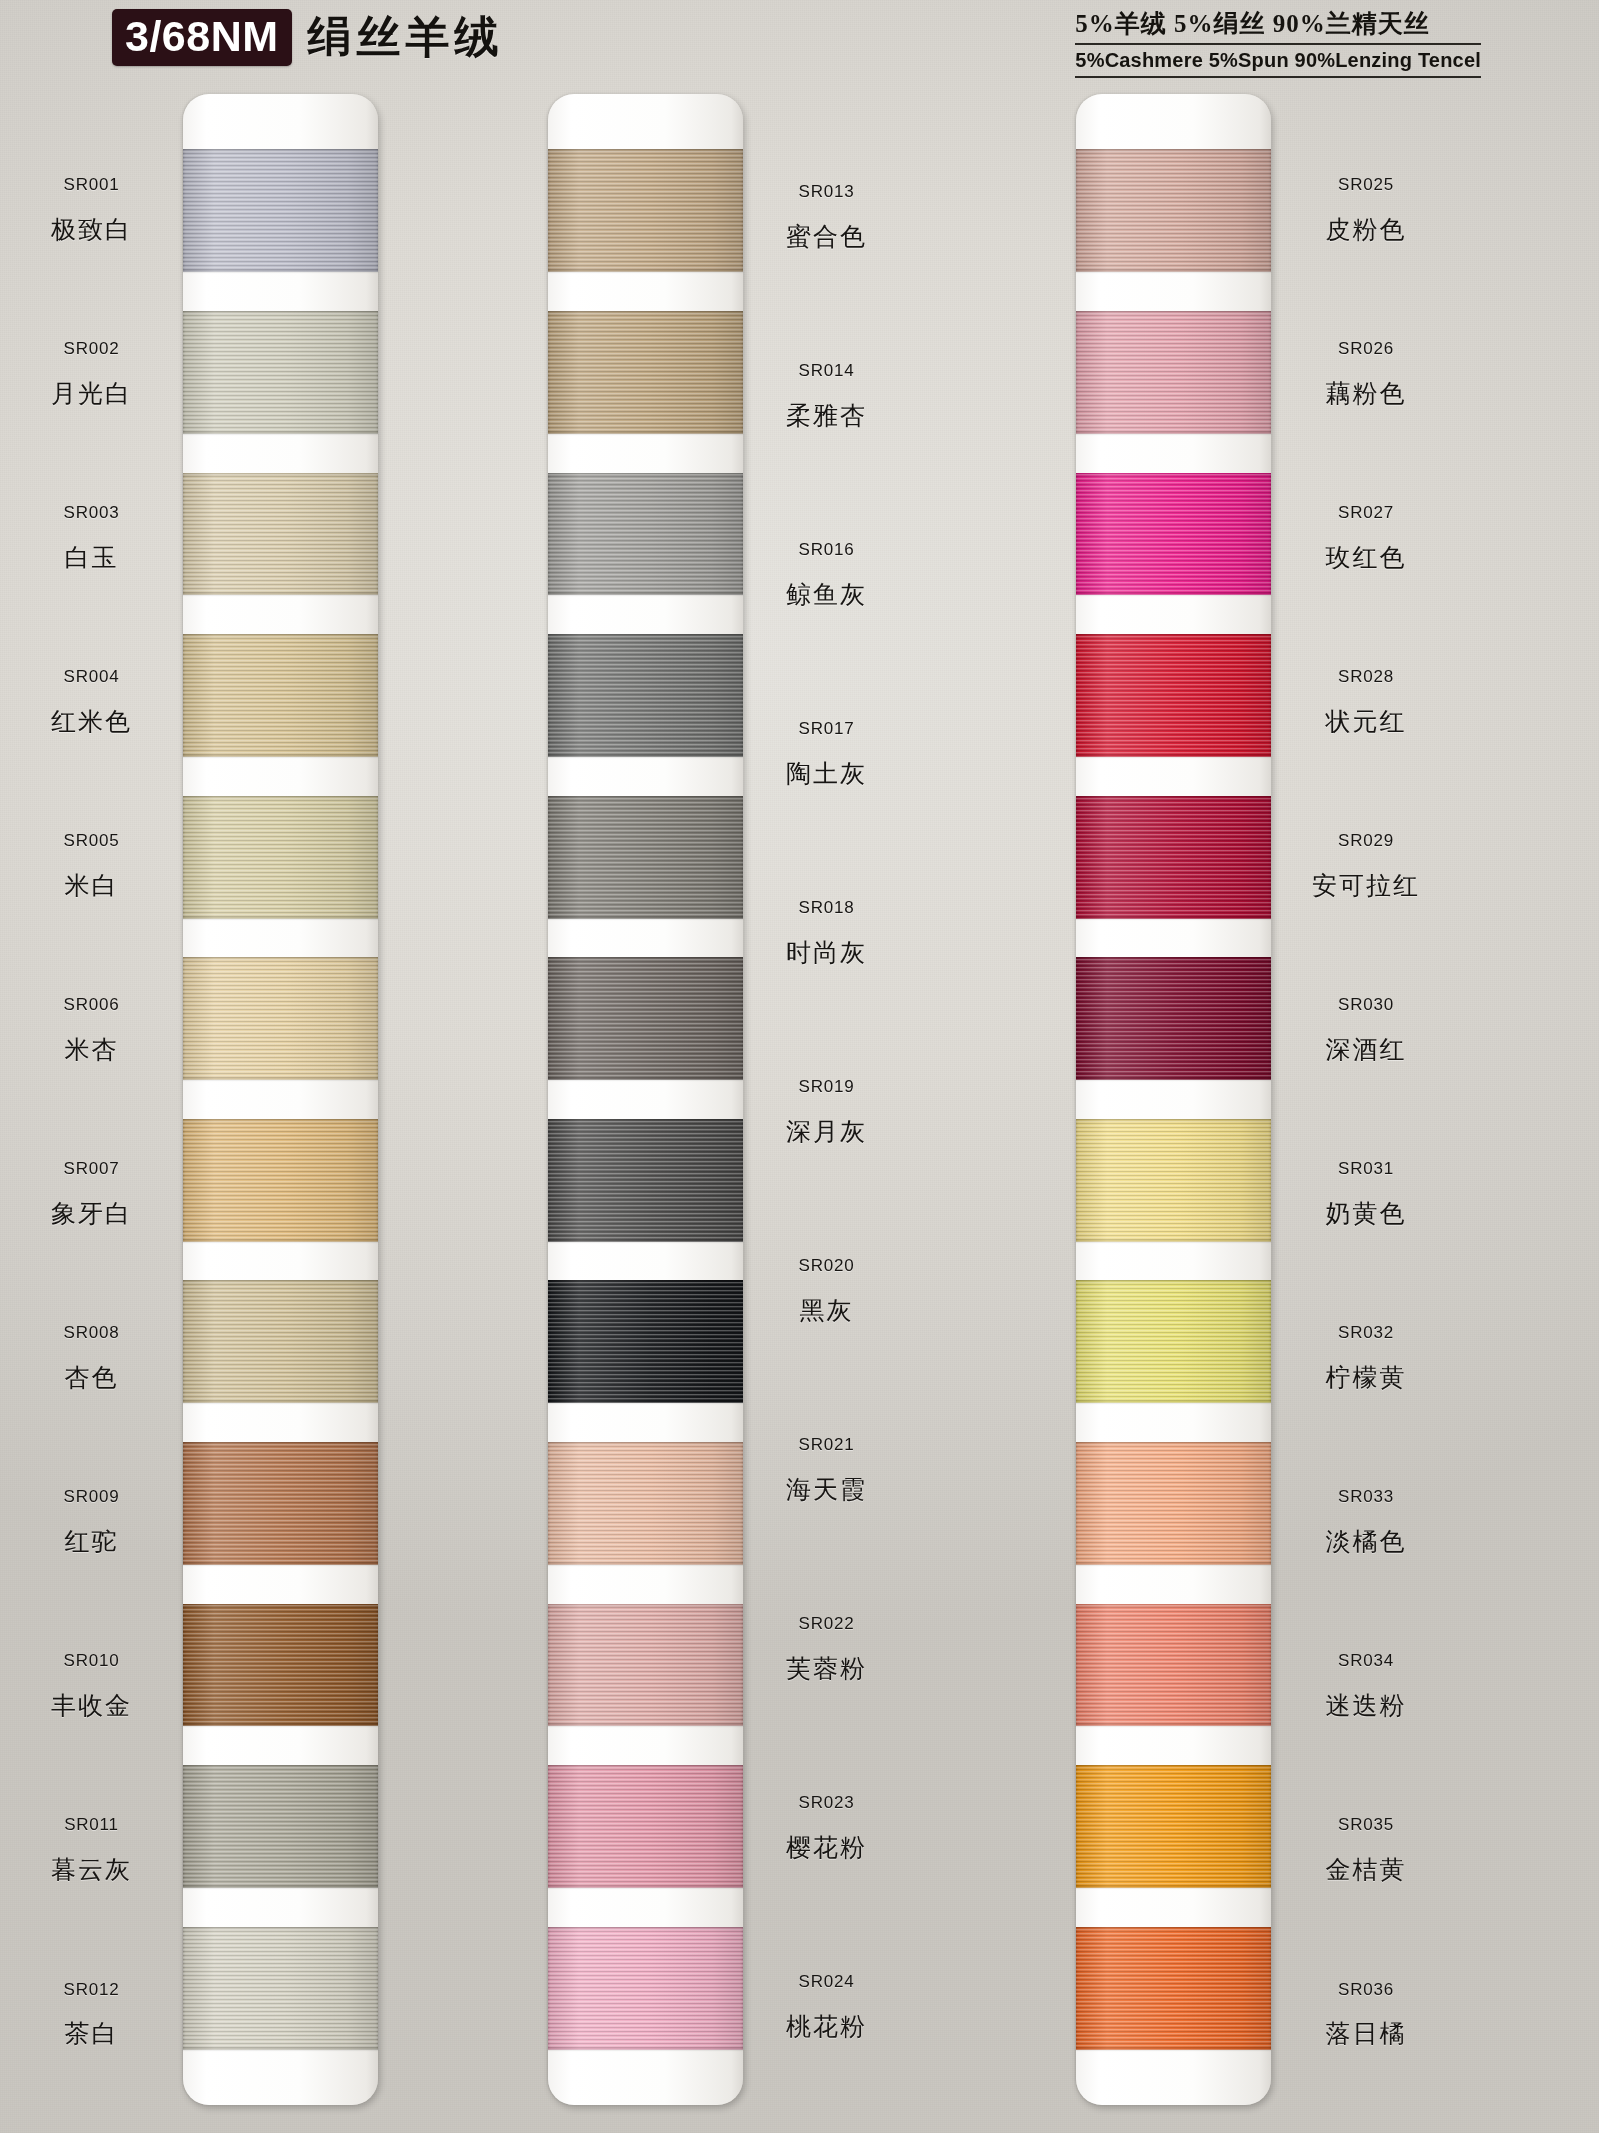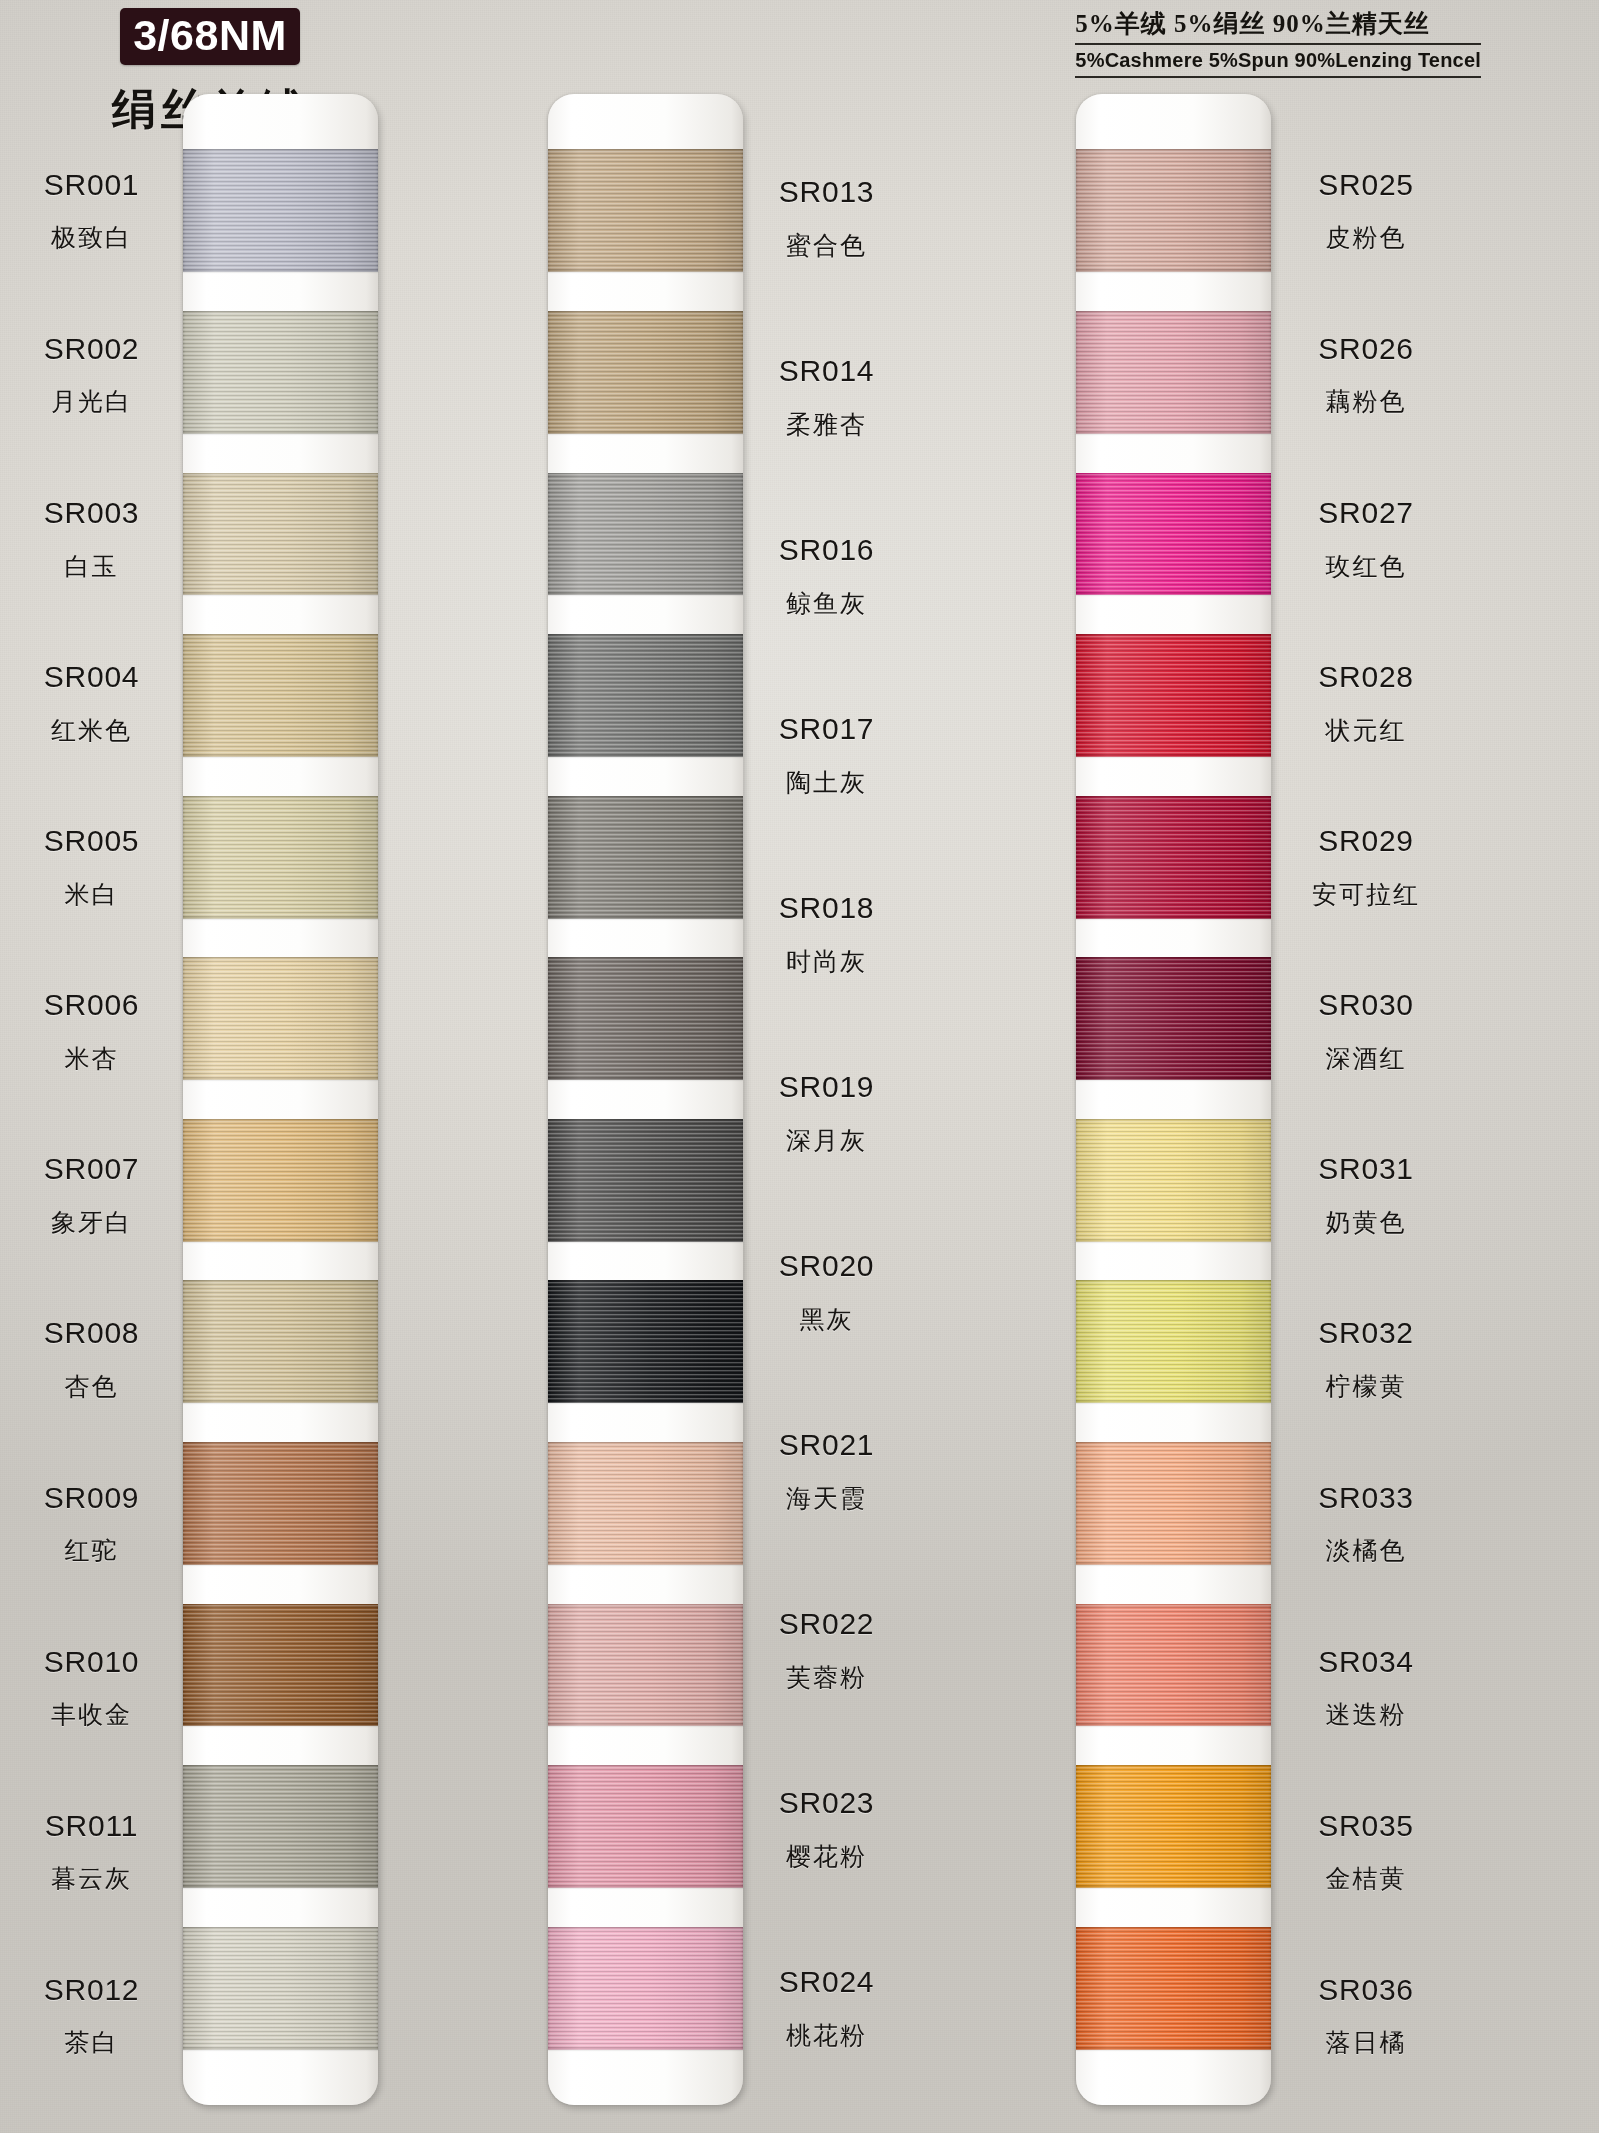--- a/index.html
+++ b/index.html
@@ -38,21 +38,20 @@
     top: 0; left: 0; right: 0;
     height: 92px;
   }
   .title-wrap {
     position: absolute;
     left: 112px;
     top: 8px;
     display: flex;
     align-items: center;
     gap: 16px;
-    flex-direction: column;
   }
   .title-badge {
     background: #2b1016;
     color: #ffffff;
     font-size: 43px;
     font-weight: 700;
     letter-spacing: 0.5px;
     padding: 3px 13px 6px 13px;
     border-radius: 5px;
     line-height: 1.12;
@@ -203,21 +202,21 @@
   .label {
     flex: 1 1 0;
     display: flex;
     flex-direction: column;
     align-items: center;
     justify-content: center;
     color: #171513;
     line-height: 1.35;
   }
   .label .code {
-    font-size: 30px;
+    font-size: 17px;
     letter-spacing: 0.8px;
     font-weight: 400;
     font-family: "Liberation Sans", sans-serif;
     text-shadow: 0 1px 0 rgba(255,255,255,0.45);
   }
   .label .name {
     font-size: 25px;
     letter-spacing: 2px;
     font-weight: 400;
     font-family: "DejaVu Sans", "Liberation Sans", sans-serif;

